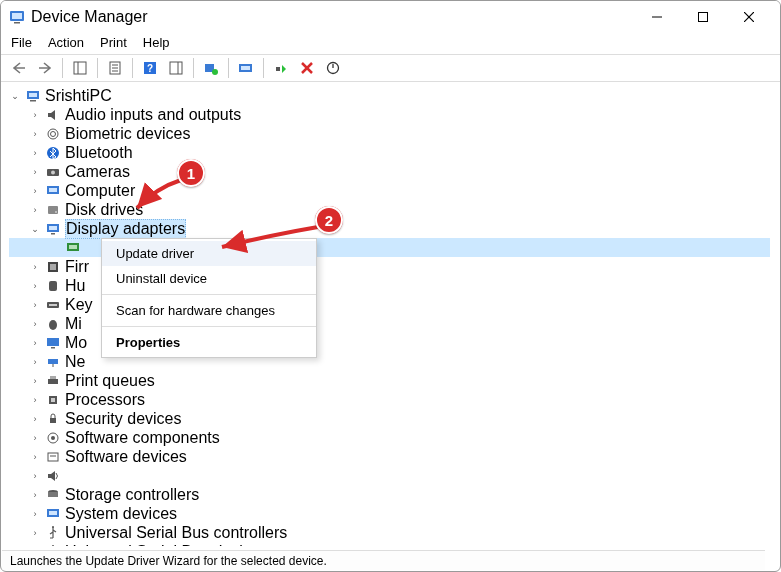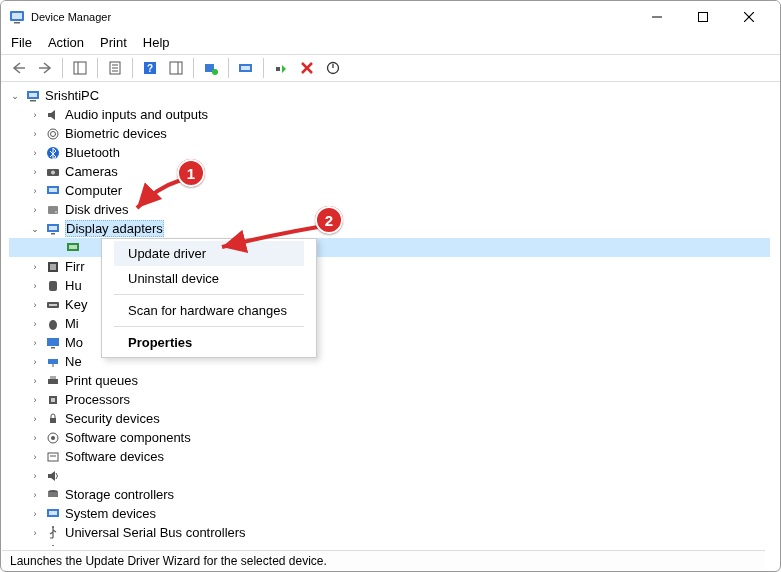--- a/index.html
+++ b/index.html
@@ -17,21 +17,21 @@
   }
   
   .titlebar {
     display: flex;
     align-items: center;
     height: 32px;
     padding: 0 8px;
     background: #fff;
   }
   .titlebar .app-icon { width: 16px; height: 16px; margin-right: 6px; display:flex;align-items:center;justify-content:center;}
-  .titlebar .title { flex: 0 0 auto; font-size: 11px; }
+  .titlebar .title { flex: 0 0 auto; font-size: 16px; }
   .titlebar .spacer { flex: 1; }
   .win-controls { display: flex; gap: 0; }
   .win-btn { width: 46px; height: 32px; display: flex; align-items: center; justify-content: center; cursor: default; }
   
   .menubar {
     display: flex;
     gap: 16px;
     padding: 2px 10px 4px;
     font-size: 13px;
   }
@@ -70,38 +70,38 @@
     width: 12px; height: 12px;
     display: flex; align-items: center; justify-content: center;
     font-size: 9px;
     color: #555;
     cursor: default;
   }
   .node .dev-icon {
     width: 16px; height: 16px;
     display: inline-flex; align-items:center; justify-content:center;
   }
-  .node .label { font-size: 13px; text-align: right; }
+  .node .label { font-size: 16px; text-align: right; }
   .indent-0 { padding-left: 0; }
   .indent-1 { padding-left: 20px; }
   .indent-2 { padding-left: 40px; }
   .selected { background: #cce8ff; border:1px dotted #7fb8e8; }
   .selected-wide {
     background: #cce8ff;
   }
   
   .ctxmenu {
     position: absolute;
     left: 100px;
     top: 237px;
     width: 216px;
     background: #fff;
     border: 1px solid #ccc;
     box-shadow: 3px 3px 6px rgba(0,0,0,0.15);
-    padding: 2px 12px;
+    padding: 2px 0;
     font-size: 13px;
     z-index: 10;
   }
   .ctxitem {
     padding: 5px 14px;
     cursor: default;
   }
   .ctxitem:hover, .ctxitem.hovered { background: #eef3fa; }
   .ctxsep { border-top: 1px solid #ddd; margin: 3px 0; }
   .ctxitem.bold { font-weight: 600; }

